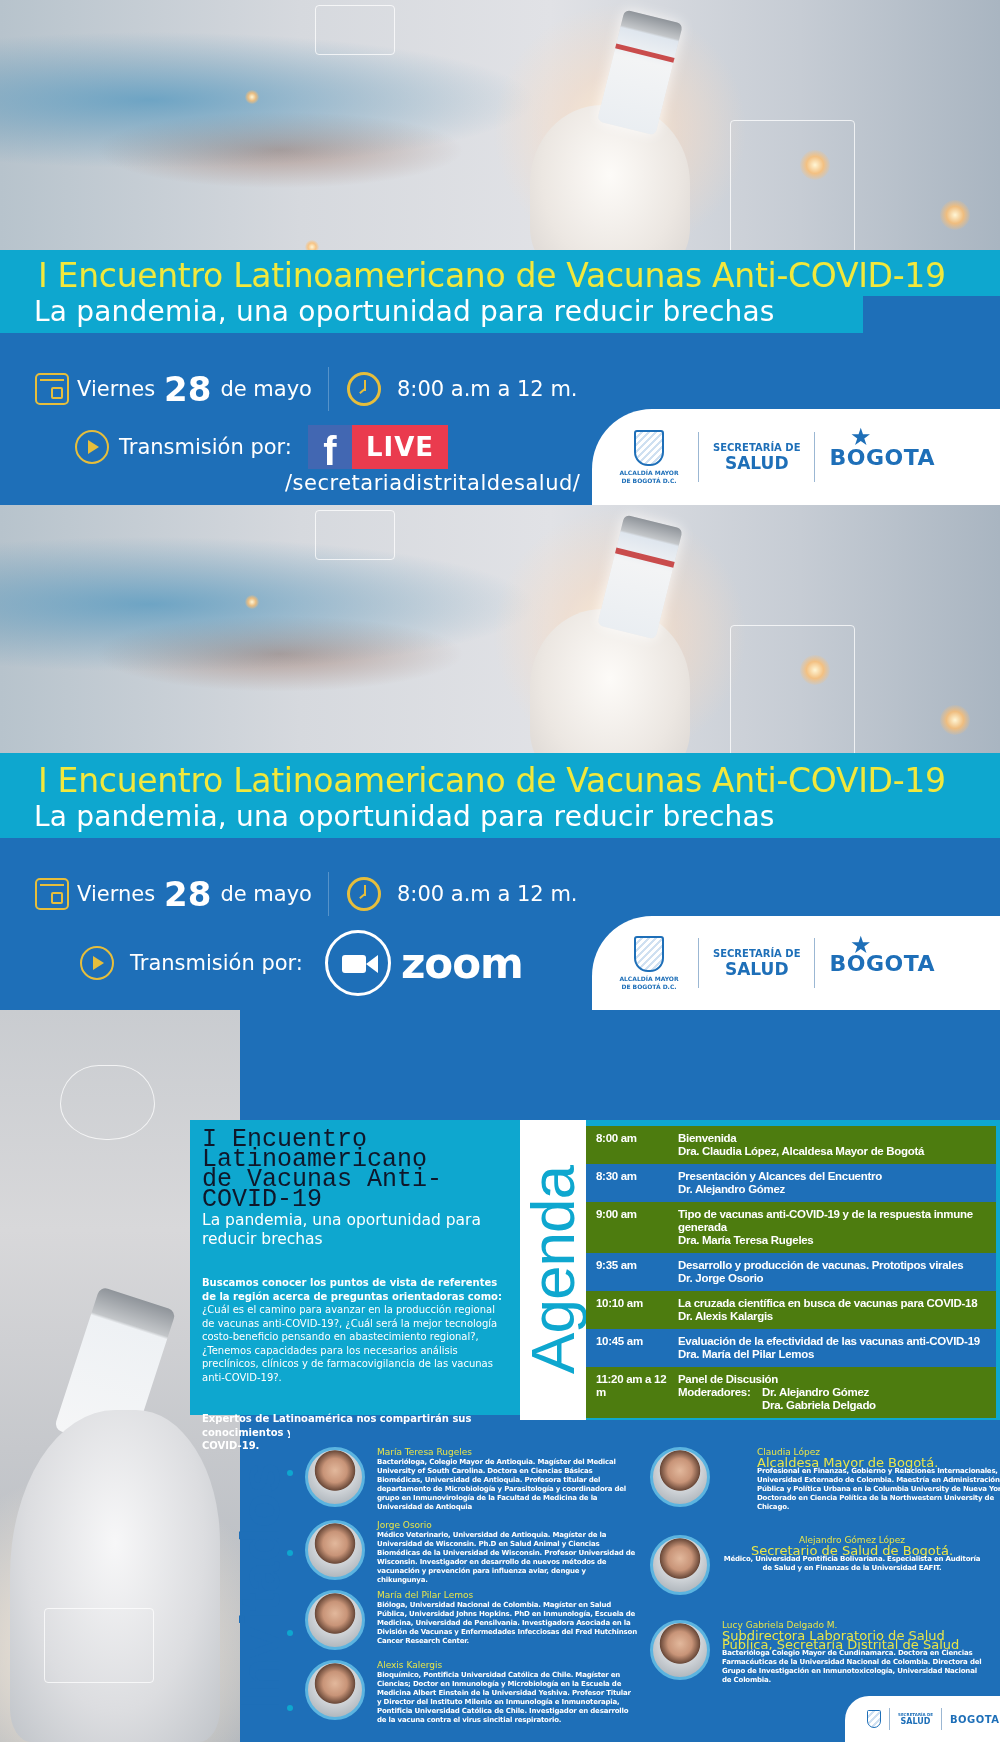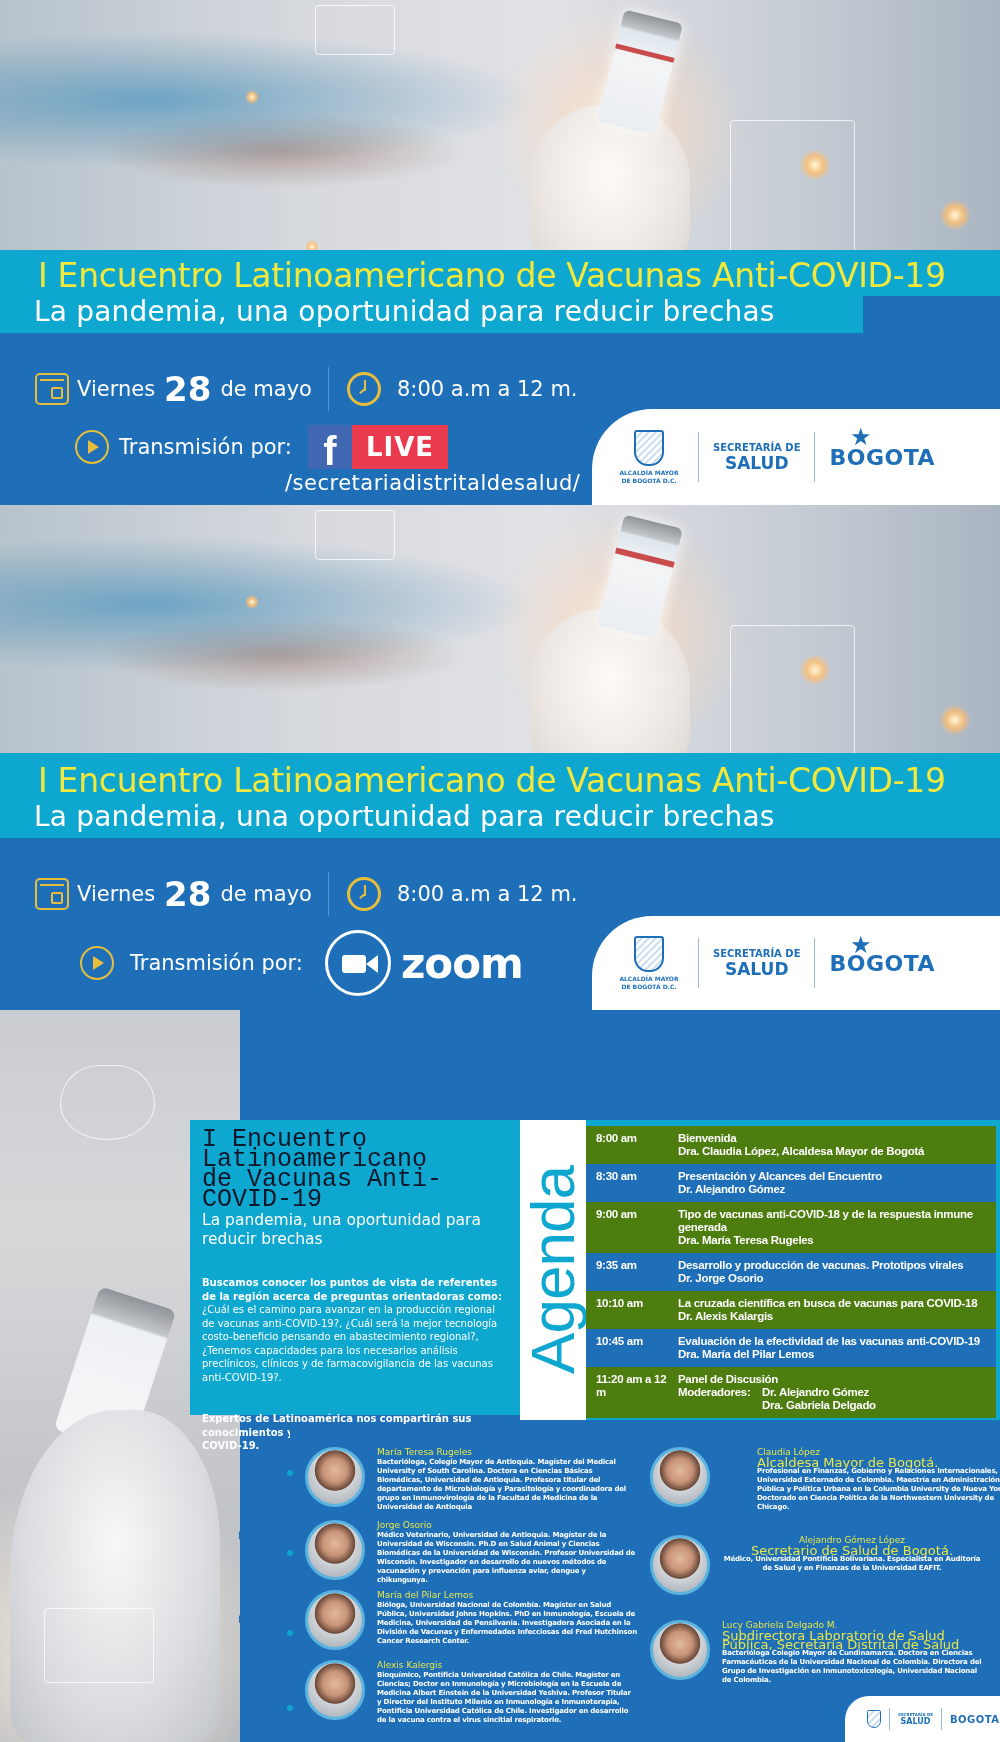--- a/index.html
+++ b/index.html
@@ -293,21 +293,21 @@
   <div class="arow dark">
     <div class="time">8:30 am</div>
     <div class="txt">
       <div>Presentación y Alcances del Encuentro</div>
       <div>Dr. Alejandro Gómez</div>
     </div>
   </div>
   <div class="arow light">
     <div class="time">9:00 am</div>
     <div class="txt">
-      <div>Tipo de vacunas anti-COVID-18 y de la respuesta inmune generada</div>
+      <div>Tipo de vacunas anti-COVID-19 y de la respuesta inmune generada</div>
       <div>Dra. María Teresa Rugeles</div>
     </div>
   </div>
   <div class="arow dark">
     <div class="time">9:35 am</div>
     <div class="txt">
       <div>Desarrollo y producción de vacunas. Prototipos virales</div>
       <div>Dr. Jorge Osorio</div>
     </div>
   </div>

